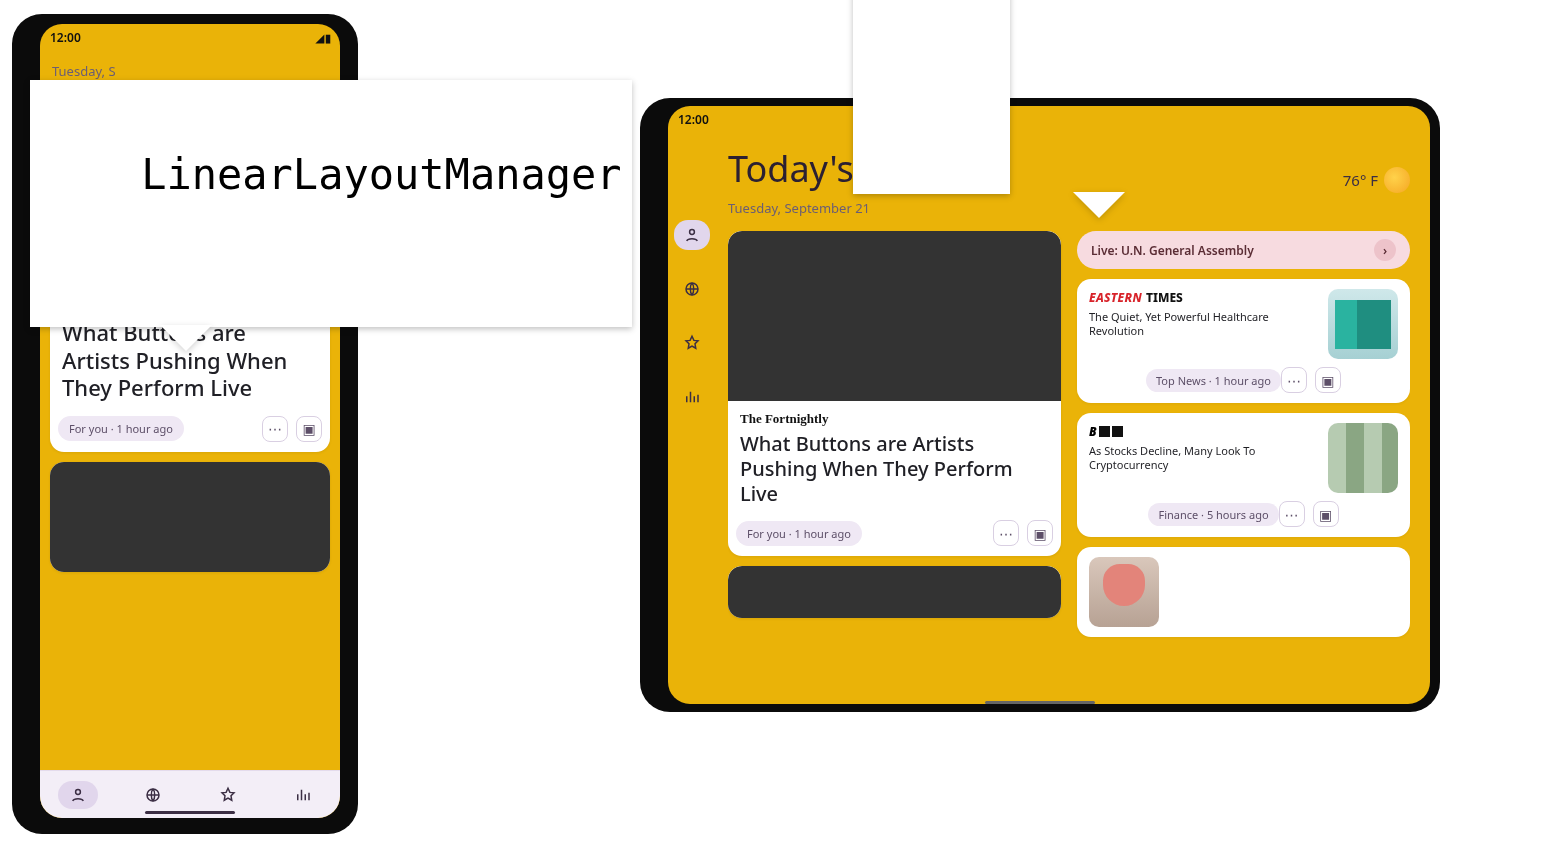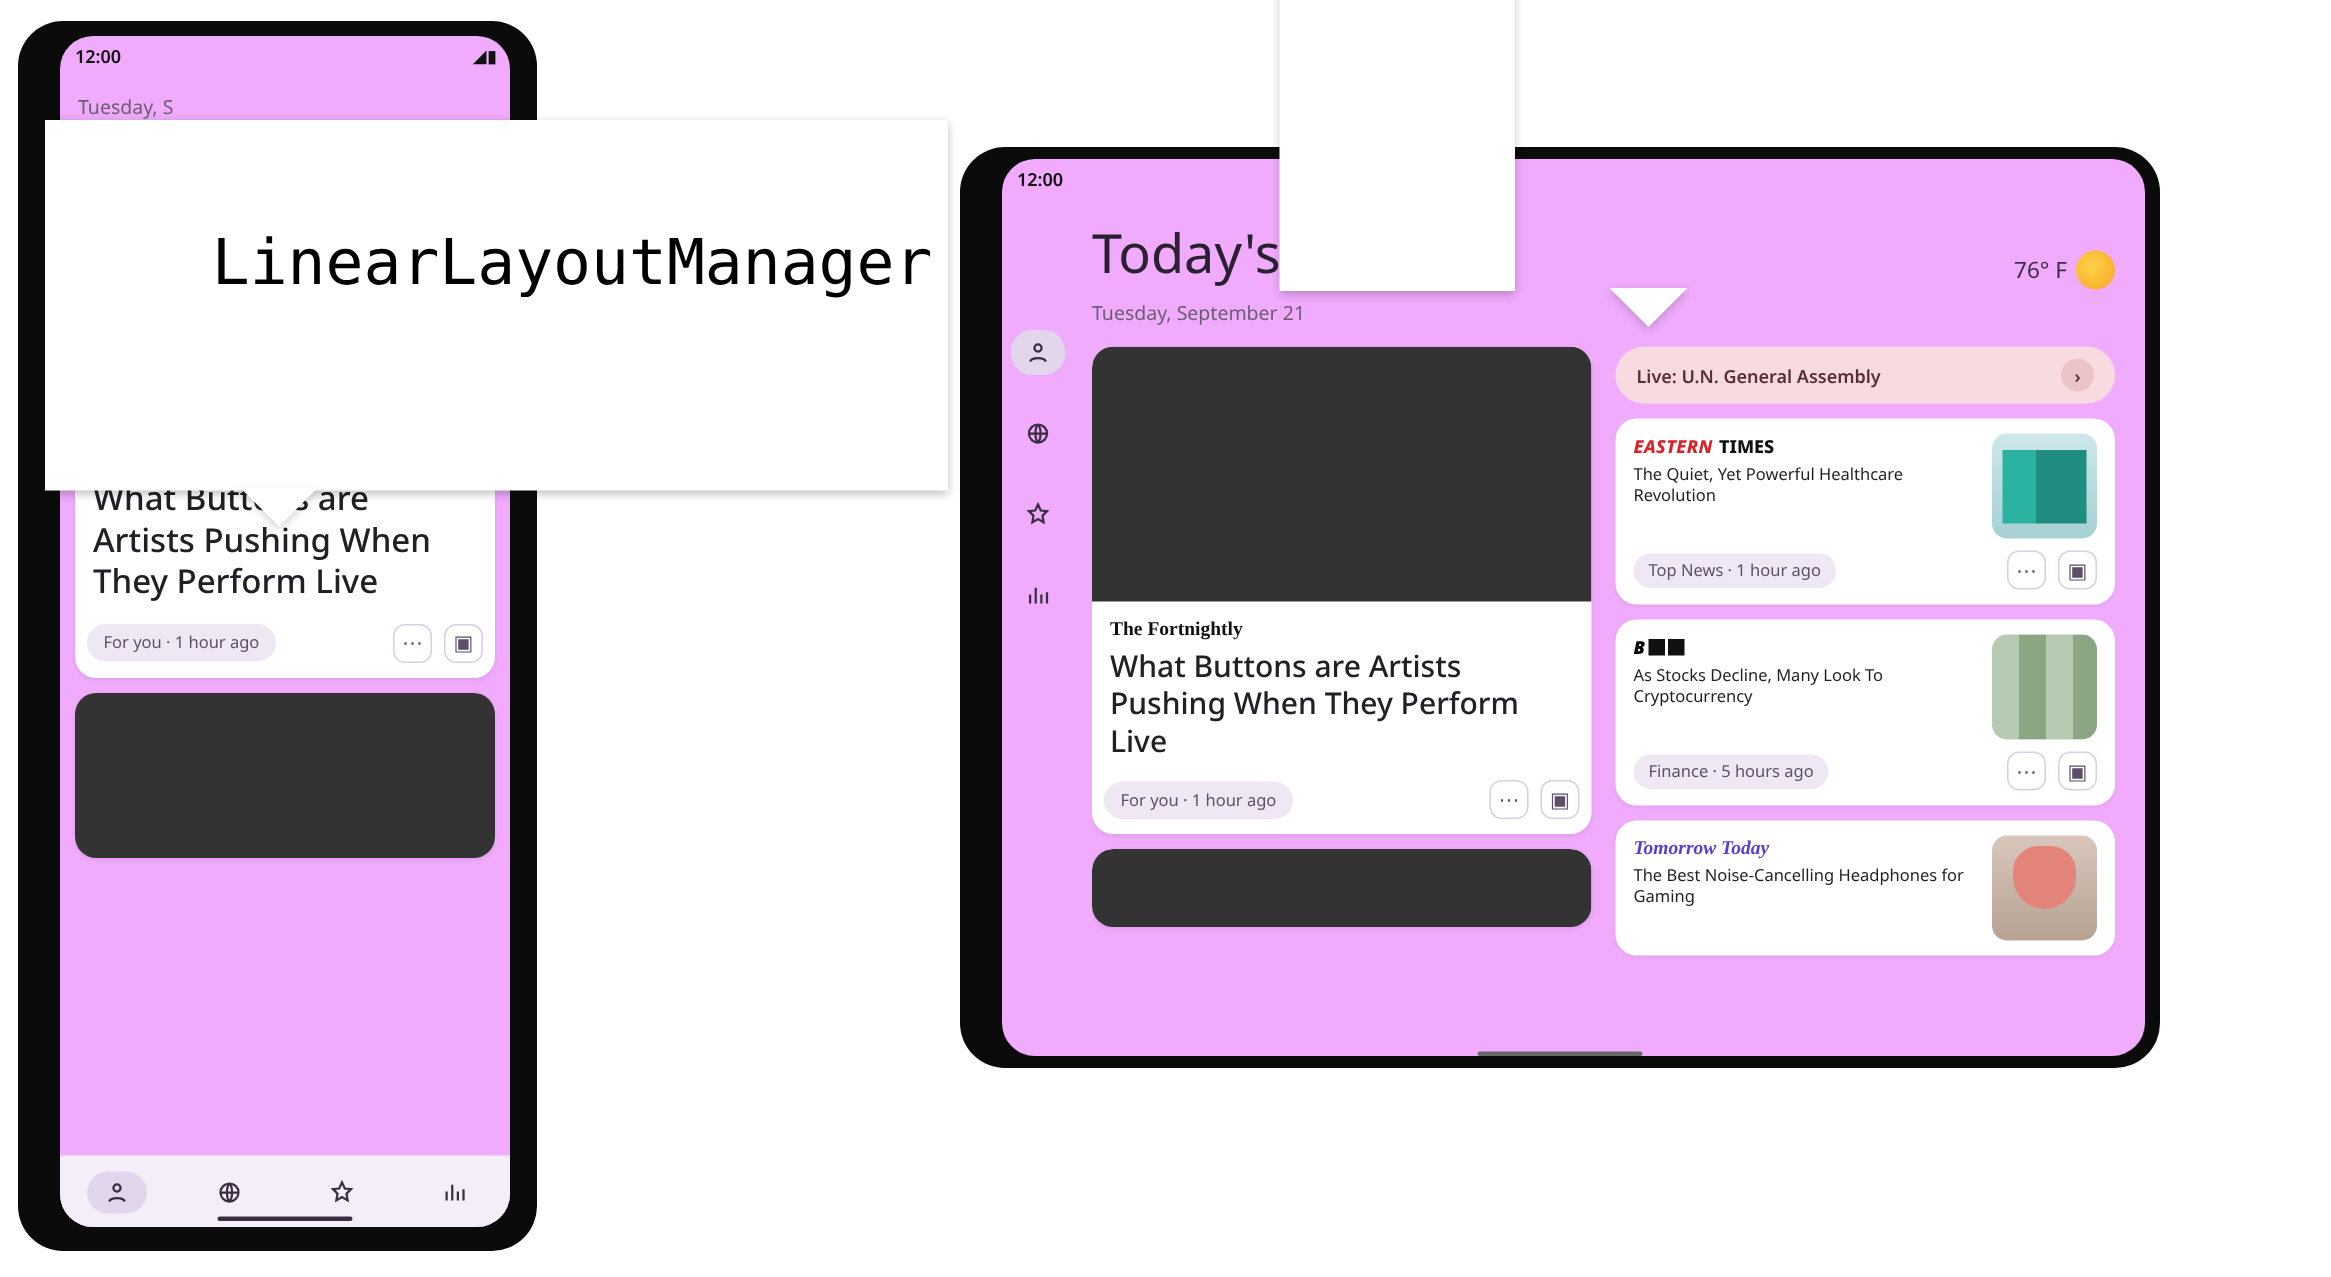--- a/index.html
+++ b/index.html
@@ -9,21 +9,21 @@
   
   .callout{position:absolute;background:#fff;box-shadow:0 2px 6px rgba(0,0,0,.25);padding:18px 28px;font:42px/1.35 ui-monospace,Menlo,Consolas,monospace;white-space:pre}
   .callout .ptr{position:absolute;bottom:-24px;width:0;height:0;border-left:26px solid transparent;border-right:26px solid transparent;border-top:26px solid #fff;filter:drop-shadow(0 2px 3px rgba(0,0,0,.18))}
   #callout-left{left:30px;top:80px;padding:10px 10px}
   #callout-left .ptr{left:130px}
   #callout-right{left:853px;top:-12px}
   #callout-right .ptr{left:220px}
 
   
   .frame{position:absolute;background:#0b0b0b;border-radius:30px;overflow:hidden}
-  .frame .screen{position:absolute;background:#f0abfc;border-radius:22px;overflow:hidden}
+  .frame .screen{position:absolute;background:#eab308;border-radius:22px;overflow:hidden}
   #frame-phone{left:12px;top:14px;width:346px;height:820px;padding:8px}
   #frame-phone .screen{left:28px;top:10px;right:18px;bottom:16px}
   #frame-tablet{left:640px;top:98px;width:800px;height:614px}
   #frame-tablet .screen{left:28px;top:8px;right:10px;bottom:8px}
   #frame-tablet::after{content:"";position:absolute;left:50%;bottom:8px;transform:translateX(-50%);width:110px;height:3px;background:#666;border-radius:2px}
 
   
   .status{display:flex;align-items:center;justify-content:space-between;height:24px;padding:2px 10px 0;font-size:12px;font-weight:600;color:#111}
   .status .icons{font-size:11px;letter-spacing:-1px}
 
@@ -81,21 +81,21 @@
   .row .txt{flex:1}
   .srcrow{font-size:12px;font-weight:700;margin-bottom:4px;display:flex;gap:4px;align-items:center}
   .rtitle{font-size:11px;line-height:1.3;color:#1f1f24}
   .thumb{width:70px;height:70px;border-radius:10px;flex:0 0 auto}
   .thumb.med{background:linear-gradient(180deg,#cfe8ea,#a6d0d3);position:relative}
   .thumb.med::after{content:"";position:absolute;inset:15% 10%;background:linear-gradient(90deg,#2ab3a0 40%,#1f8e80 40%)}
   .thumb.fin{background:
       repeating-linear-gradient(90deg,#b6cbb1 0 18px,#8aa683 18px 36px),#8aa683}
   .thumb.hp{background:linear-gradient(180deg,#d9c7bb,#b7a294);position:relative}
   .thumb.hp::after{content:"";position:absolute;inset:10% 20% 30% 20%;background:#e3847a;border-radius:40% 40% 50% 50%}
-  .rowfoot{display:flex;align-items:center;justify-content:space-between;margin-top:8px}
+  .rowfoot{display:flex;align-items:center;justify-content:center;margin-top:8px}
   .rowchip{background:#efe8f4;border-radius:14px;padding:4px 10px;font-size:11px;color:#5d4f68}
 
   .tb-img1{background:
       radial-gradient(50px 18px at 50% 88%, #f6c531 55%, transparent 56%),
       radial-gradient(14px 14px at 32% 58%, #ff4040 60%, transparent 61%),
       radial-gradient(14px 14px at 68% 52%, #ff8a2a 60%, transparent 61%),
       radial-gradient(16px 16px at 50% 42%, #ffe14a 60%, transparent 61%),
       linear-gradient(180deg,#14100e,#2a1f18)}
   .tb-img2{height:52px;border-radius:14px 14px 0 0;background:
       radial-gradient(40px 40px at 25% 70%, #f5f5f5 55%, transparent 56%),
@@ -280,26 +280,20 @@
                   <span class="rowchip">Finance · 5 hours ago</span>
                   <span class="ficons">
                     <span class="ficon">⋯</span>
                     <span class="ficon">▣</span>
                   </span>
                 </div>
               </div>
 
               <div class="row">
                 <div class="row-top">
-                  <div class="txt">
-                    <div class="srcrow">
-                      <span class="brand-tt">Tomorrow Today</span>
-                    </div>
-                    <div class="rtitle">The Best Noise-Cancelling Headphones for Gaming</div>
-                  </div>
                   <div class="thumb hp"></div>
                 </div>
               </div>
 
             </div>
           </div>
         </div>
       </div>
     </div>
   </div>

